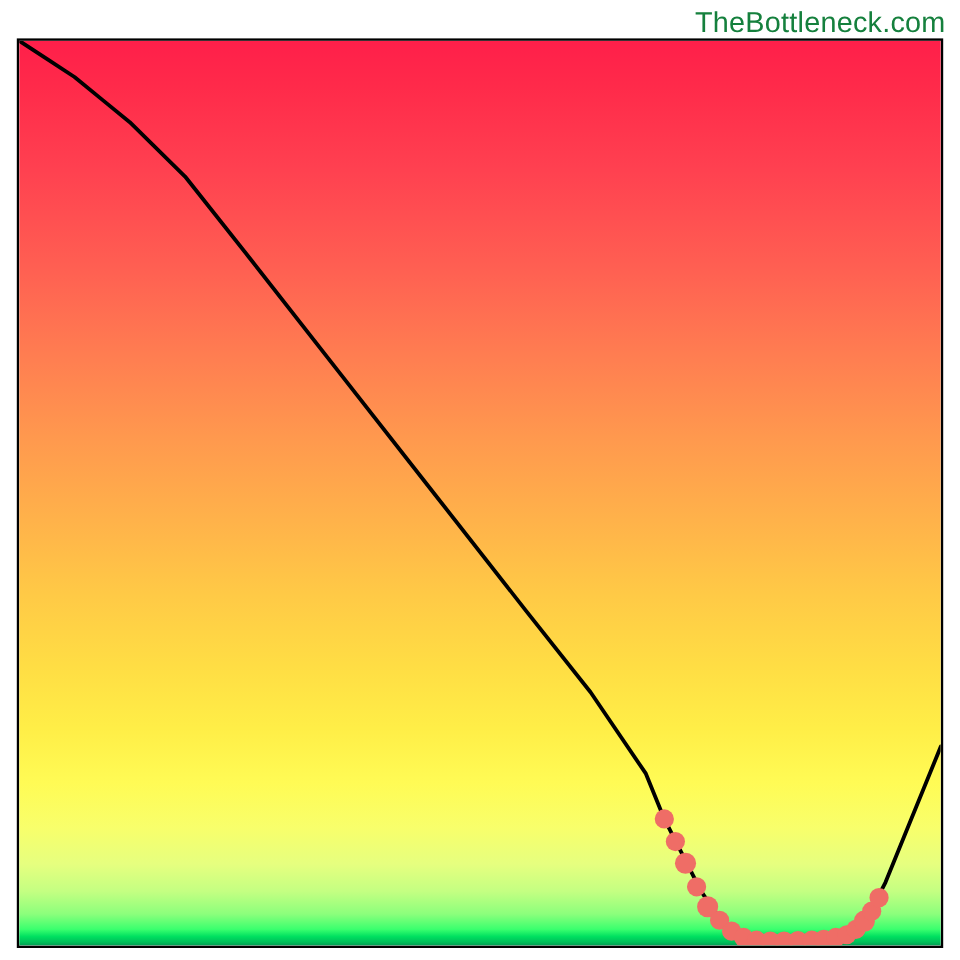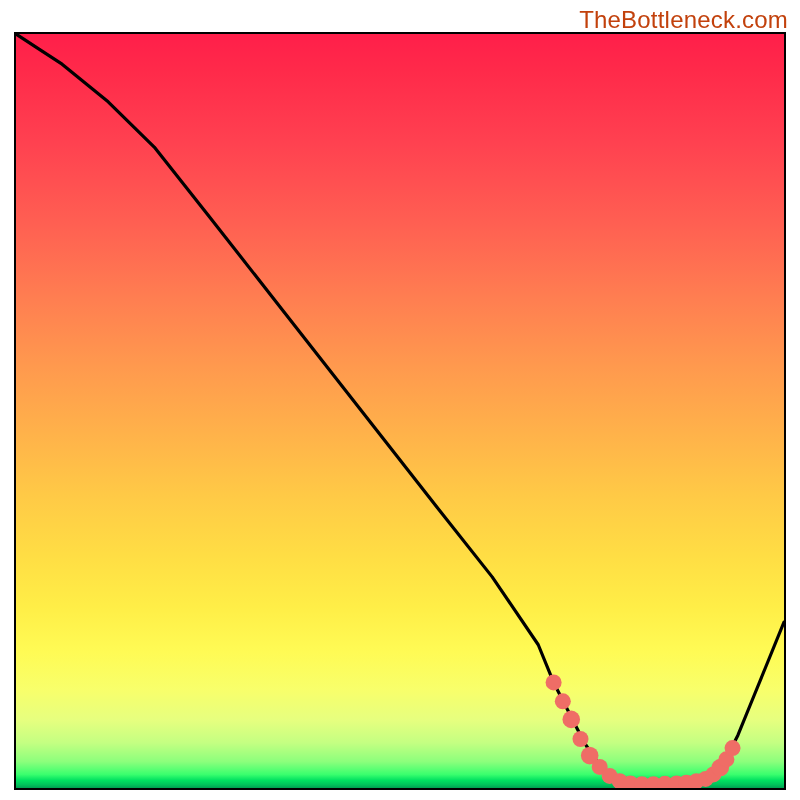--- a/index.html
+++ b/index.html
@@ -15,21 +15,21 @@
     position: relative;
     width: 800px;
     height: 800px;
   }
   .watermark {
     position: absolute;
     top: 6px;
     right: 12px;
     font-size: 24px;
     font-weight: 400;
-    color: #c2410c;
+    color: #15803d;
     letter-spacing: 0.2px;
     z-index: 10;
   }
   .plot-area {
     position: absolute;
     left: 14px;
     top: 32px;
     width: 772px;
     height: 758px;
     border: 2px solid #000000;

